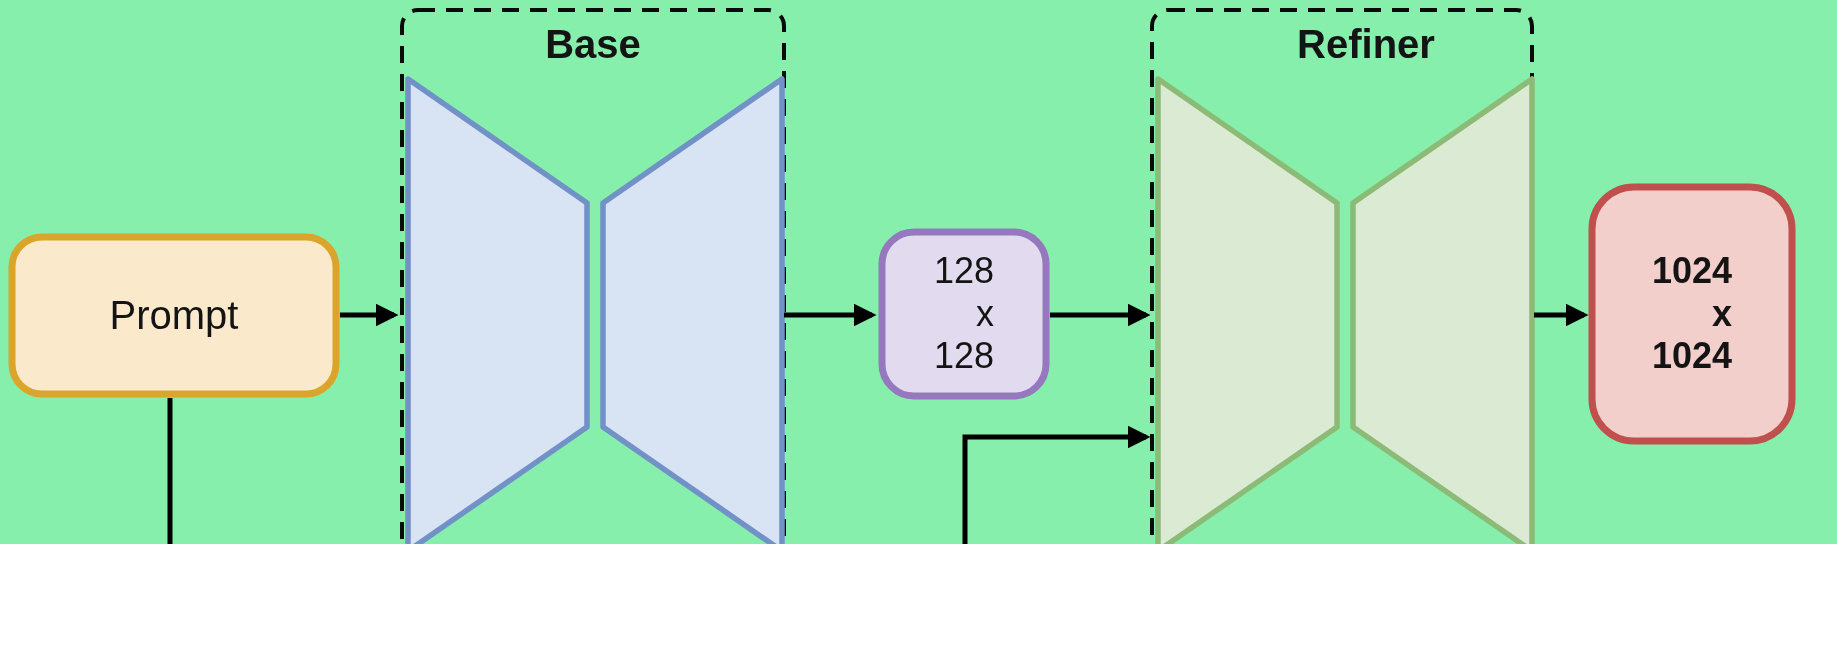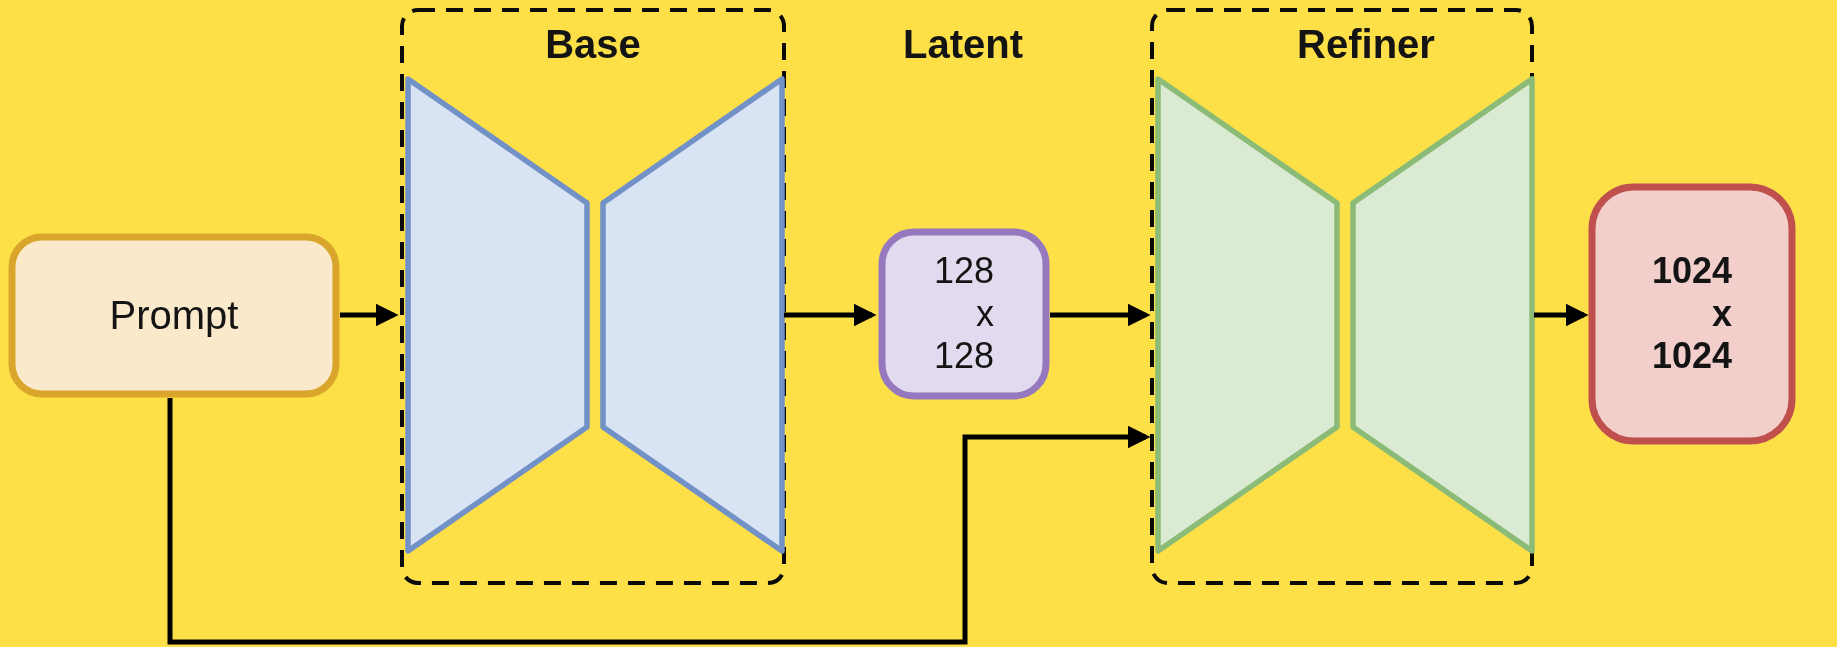--- a/index.html
+++ b/index.html
@@ -1,20 +1,20 @@
 <!DOCTYPE html>
 <html><head>
 <meta charset="utf-8">
 <style>
   html, body { margin: 0; padding: 0; background: #ffffff; }
   .canvas {
     position: relative;
     width: 1837px;
-    height: 647px;
-    background: #fde047;
+    height: 544px;
+    background: #86efac;
     font-family: "Liberation Sans", "DejaVu Sans", sans-serif;
     overflow: hidden;
   }
   .canvas > svg { position: absolute; left: 0; top: 0; }
   .overlay {
     position: absolute;
     display: flex;
     align-items: center;
     justify-content: center;
     text-align: right;
@@ -60,21 +60,20 @@
 
     <line x1="340" y1="315" x2="394" y2="315" stroke-width="5" marker-end="url(#arrowhead)" stroke="#000000"></line>
     <line x1="784" y1="315" x2="872" y2="315" stroke-width="5" marker-end="url(#arrowhead)" stroke="#000000"></line>
     <line x1="1050" y1="315" x2="1146" y2="315" stroke-width="5" marker-end="url(#arrowhead)" stroke="#000000"></line>
     <line x1="1534" y1="315" x2="1584" y2="315" stroke-width="5" marker-end="url(#arrowhead)" stroke="#000000"></line>
 
     <polyline points="170,398 170,642 965,642 965,437 1146,437" fill="none" stroke-width="5" marker-end="url(#arrowhead)" stroke="#000000"></polyline>
   </svg>
 
   <div class="stage-title" style="left:593px; top:22px;">Base</div>
-  <div class="stage-title" style="left:963px; top:22px;">Latent</div>
   <div class="stage-title" style="left:1342px; top:22px;margin-left:24px;">Refiner</div>
 
   <div class="overlay" style="left:8px; top:233px; width:332px; height:165px;">
     <span class="prompt-label">Prompt</span>
   </div>
 
   <div class="overlay" style="left:878px; top:228px; width:172px; height:172px;">
     <div class="size-text">
       <span>128</span>
       <span>x</span>

